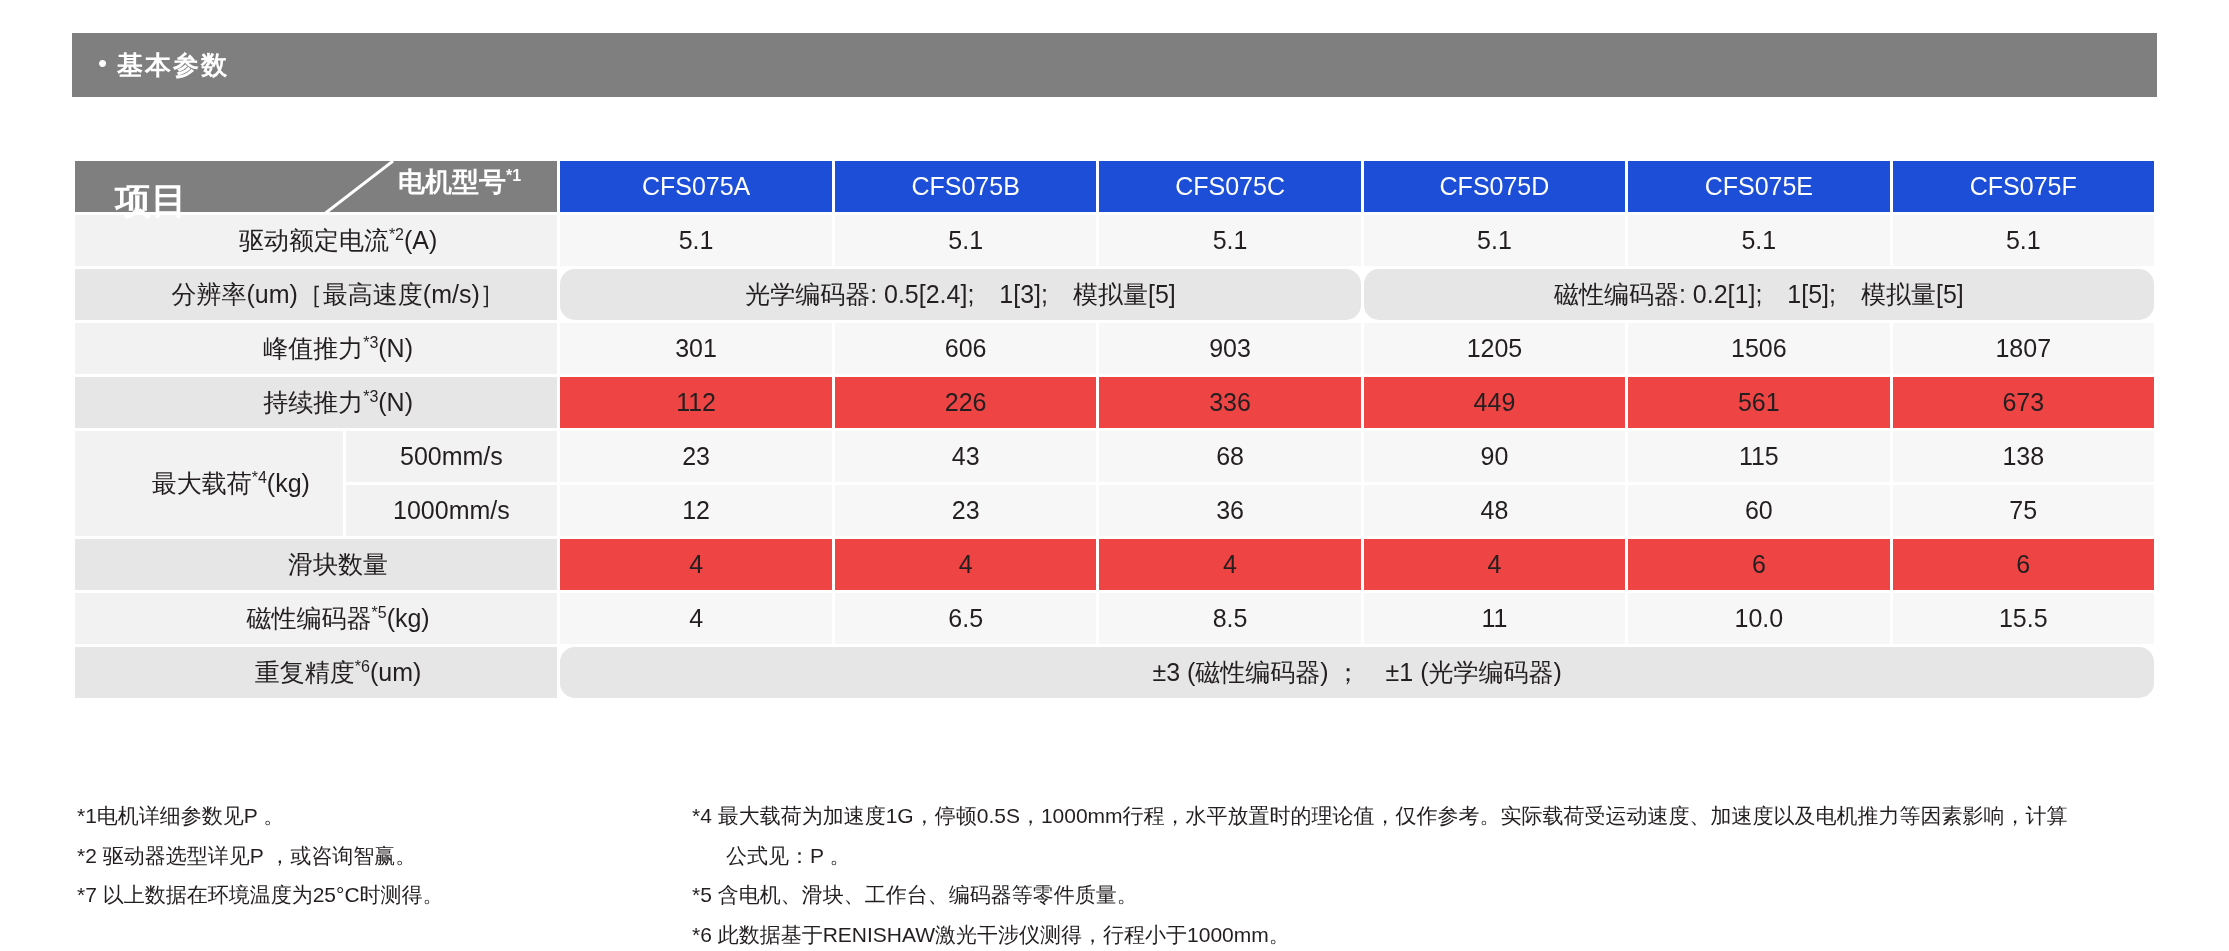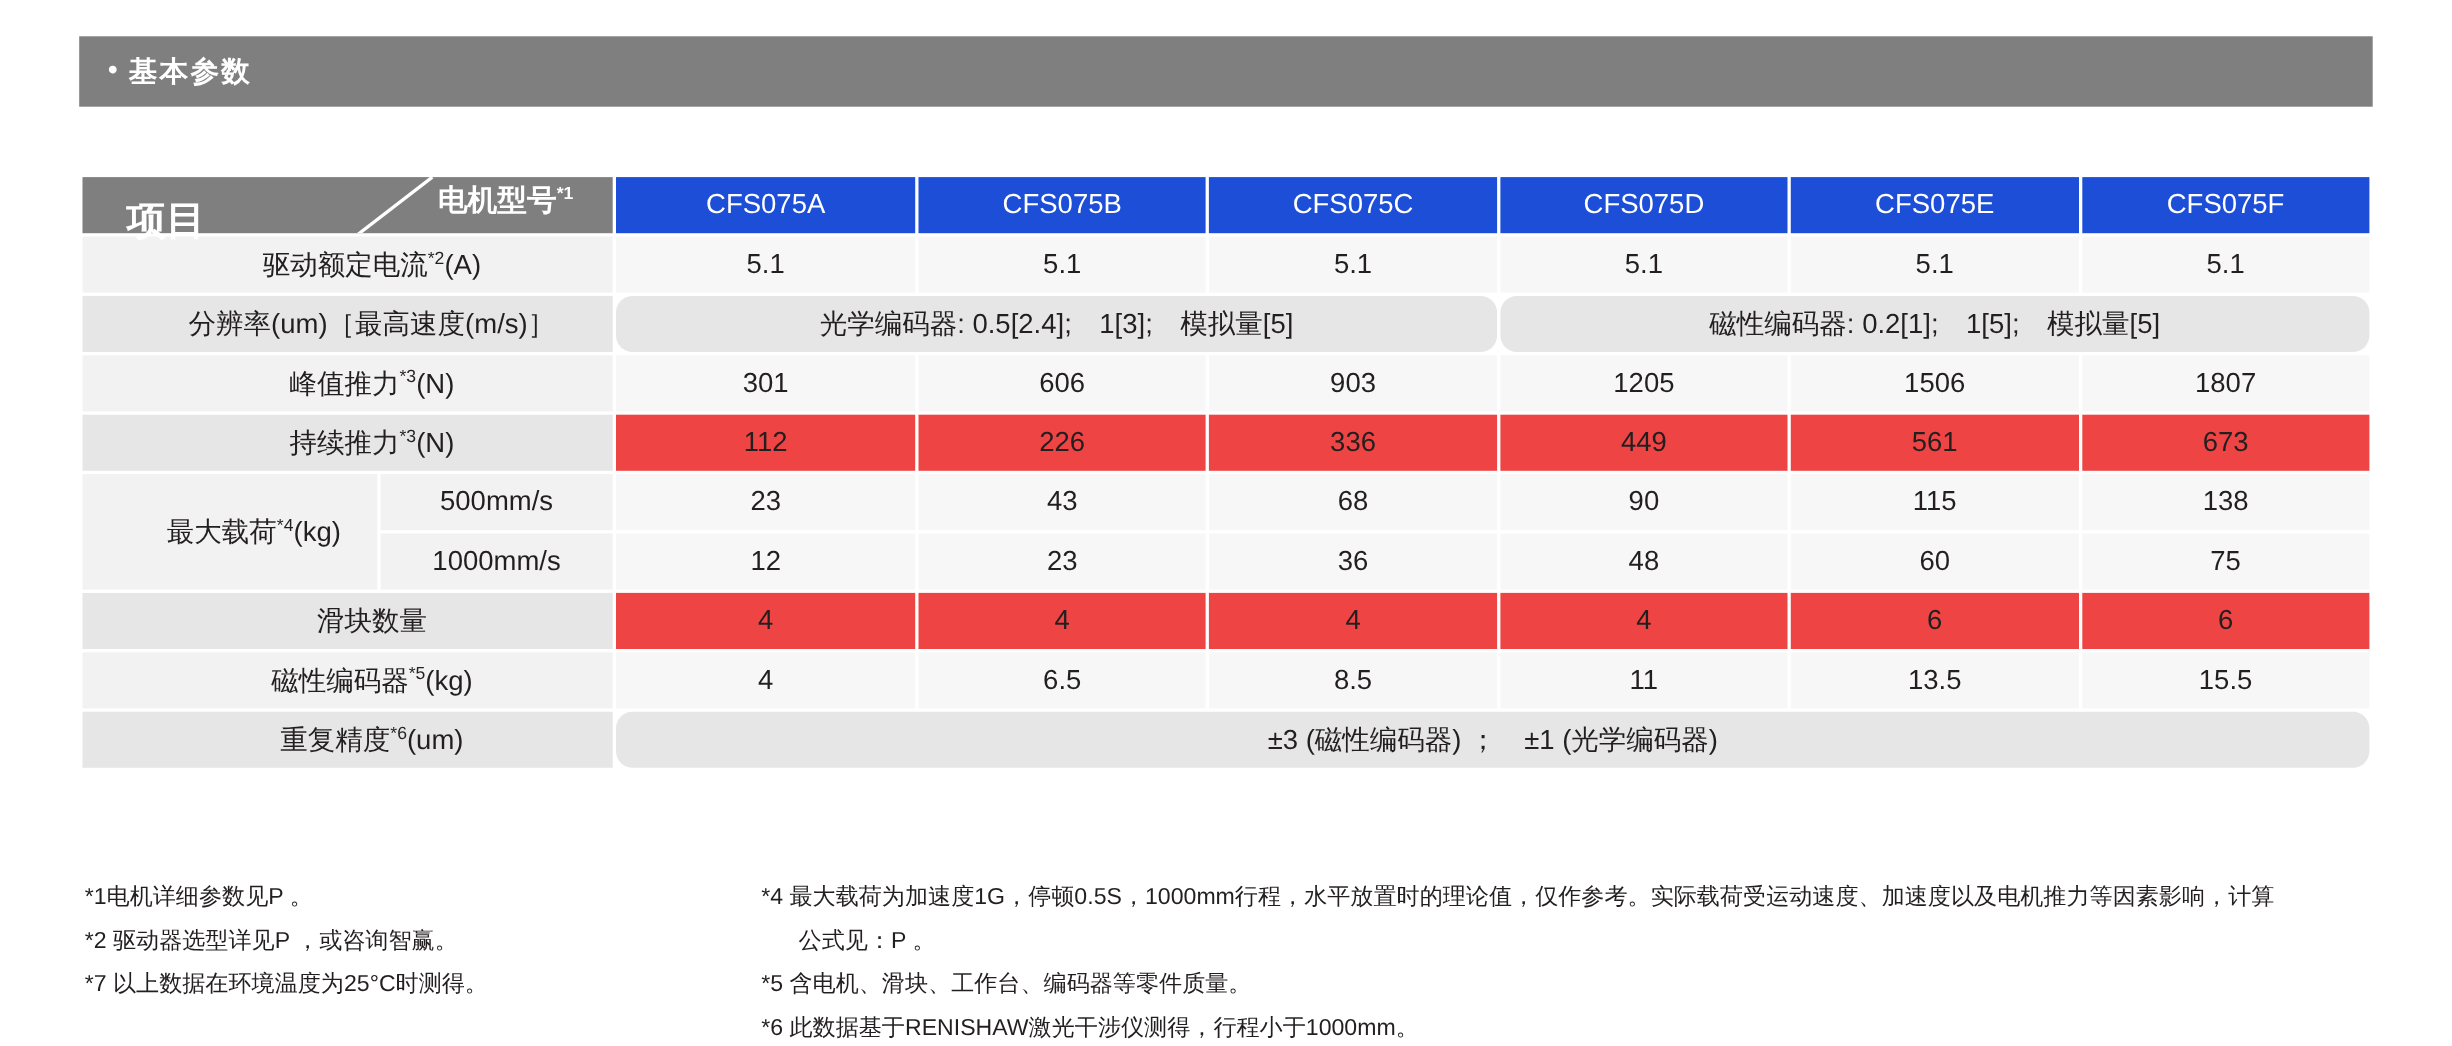--- a/index.html
+++ b/index.html
@@ -271,21 +271,21 @@
           <td class="val alt">6</td>
           <td class="val alt">6</td>
         </tr>
 
         <tr>
           <td class="rowlabel" colspan="2"><span>磁性编码器</span><sup>*5</sup><span>(kg)</span></td>
           <td class="val">4</td>
           <td class="val">6.5</td>
           <td class="val">8.5</td>
           <td class="val">11</td>
-          <td class="val">13.5</td>
+          <td class="val">10.0</td>
           <td class="val">15.5</td>
         </tr>
 
         <tr>
           <td class="rowlabel alt" colspan="2"><span>重复精度</span><sup>*6</sup><span>(um)</span></td>
           <td class="span-note alt" colspan="6">±3 (磁性编码器) ；　±1 (光学编码器)</td>
         </tr>
       </tbody>
     </table>
   </div>

